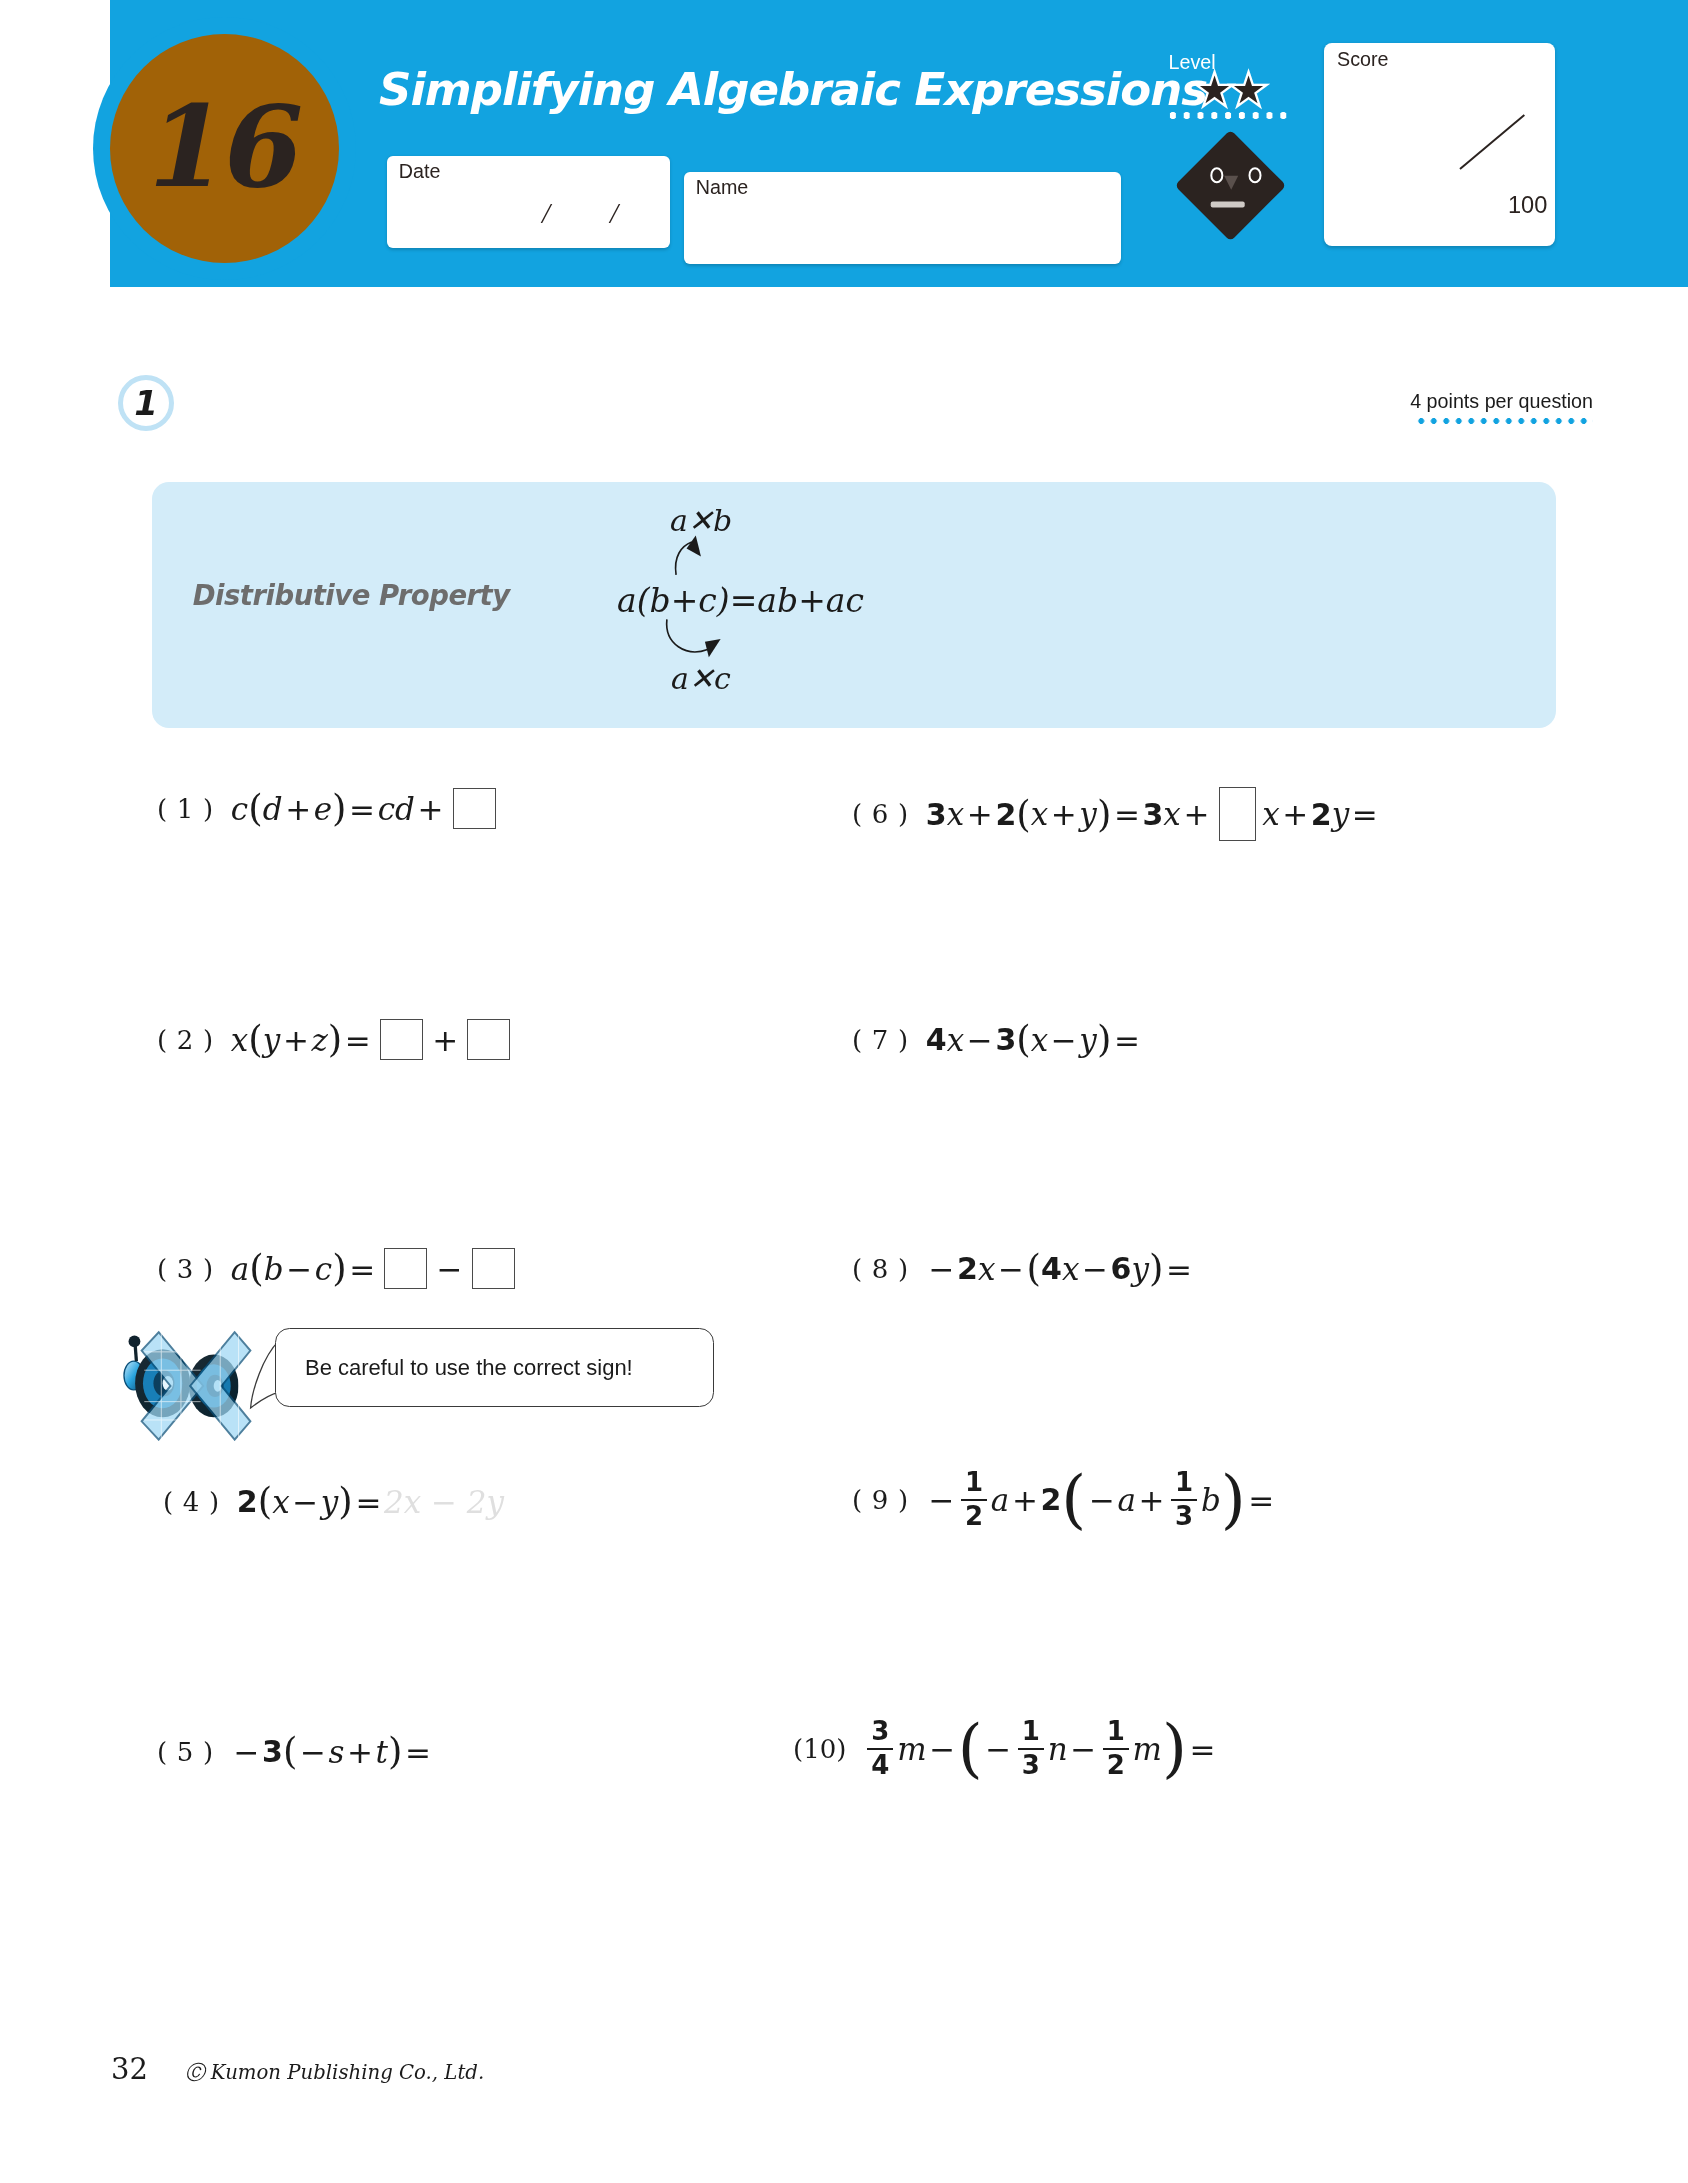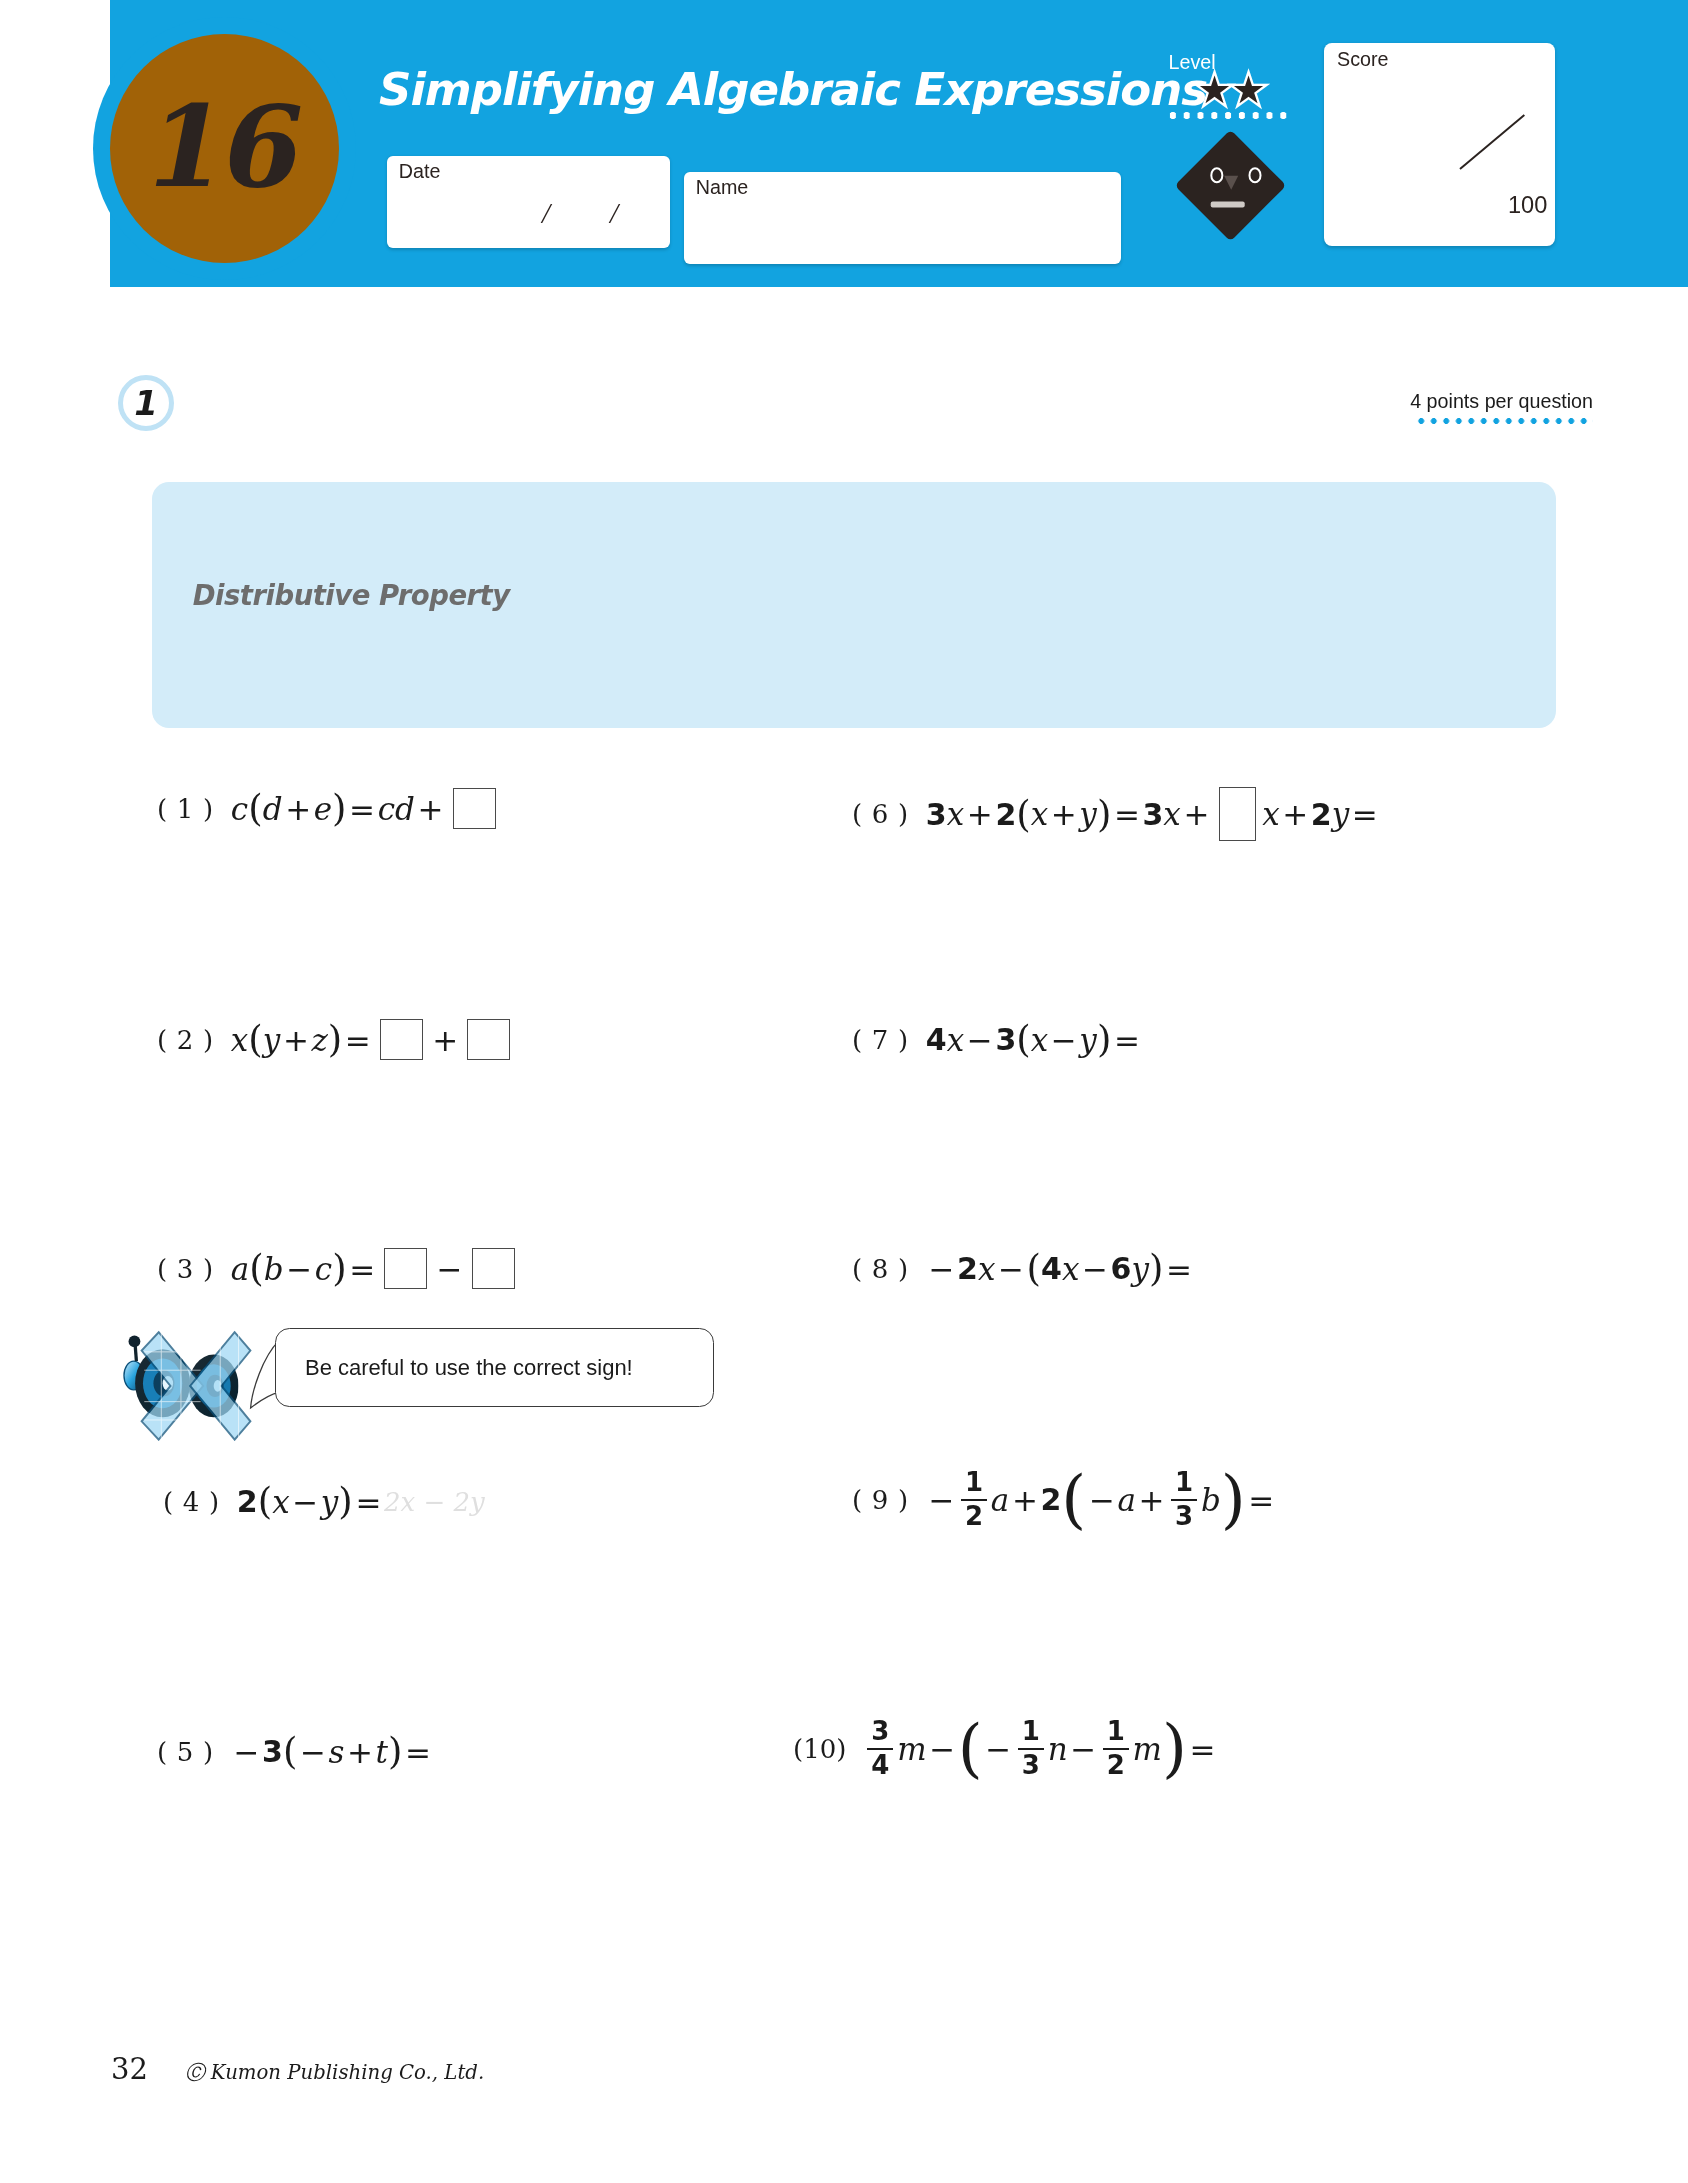--- a/index.html
+++ b/index.html
@@ -322,21 +322,21 @@
     background: #ffffff;
     margin: 0 6.6px;
     vertical-align: middle;
   }
   .ansbox.tall { width: 37px; height: 54px; }
 
   .faded {
     color: #dfdfdf;
     font-family: "DejaVu Serif", serif;
     font-style: italic;
-    font-size: 26px;
+    font-size: 31px;
   }
 
   
   .frac {
     display: inline-flex;
     flex-direction: column;
     align-items: center;
     vertical-align: middle;
     margin: 0 3.9px;
     font-family: "DejaVu Sans", sans-serif;
@@ -438,20 +438,31 @@
   </div>
   <div class="points-note">
     <div class="points-text">4 points per question</div>
     <div class="points-dots"></div>
   </div>
 </div>
 
 <div class="info-box">
   <div class="info-title">Distributive Property</div>
 
+  <div class="formula-area">
+    <div class="f-top">a✕b</div>
+    <div class="f-mid">a(b+c)=ab+ac</div>
+    <div class="f-bot">a✕c</div>
+    <svg class="arrow-svg" width="367" height="210" viewBox="0 0 560 320">
+      <path d="M 200 120 C 196 92 208 76 224 70" fill="none" stroke="#1b1b1b" stroke-width="2.5"></path>
+      <polygon points="230,60 238,92 216,80" fill="#1b1b1b"></polygon>
+      <path d="M 186 188 C 182 226 216 246 248 234" fill="none" stroke="#1b1b1b" stroke-width="2.5"></path>
+      <polygon points="268,218 250,246 244,222" fill="#1b1b1b"></polygon>
+    </svg>
+  </div>
 
 </div>
 
 <div class="prob" style="left:157px; top:787px;">
   <span class="prob-label">( 1 )</span>
   <span class="prob-expr">
     <span class="mi">c</span>
       <span class="paren">(</span>
       <span class="mi">d</span>
       <span class="op">+</span>

